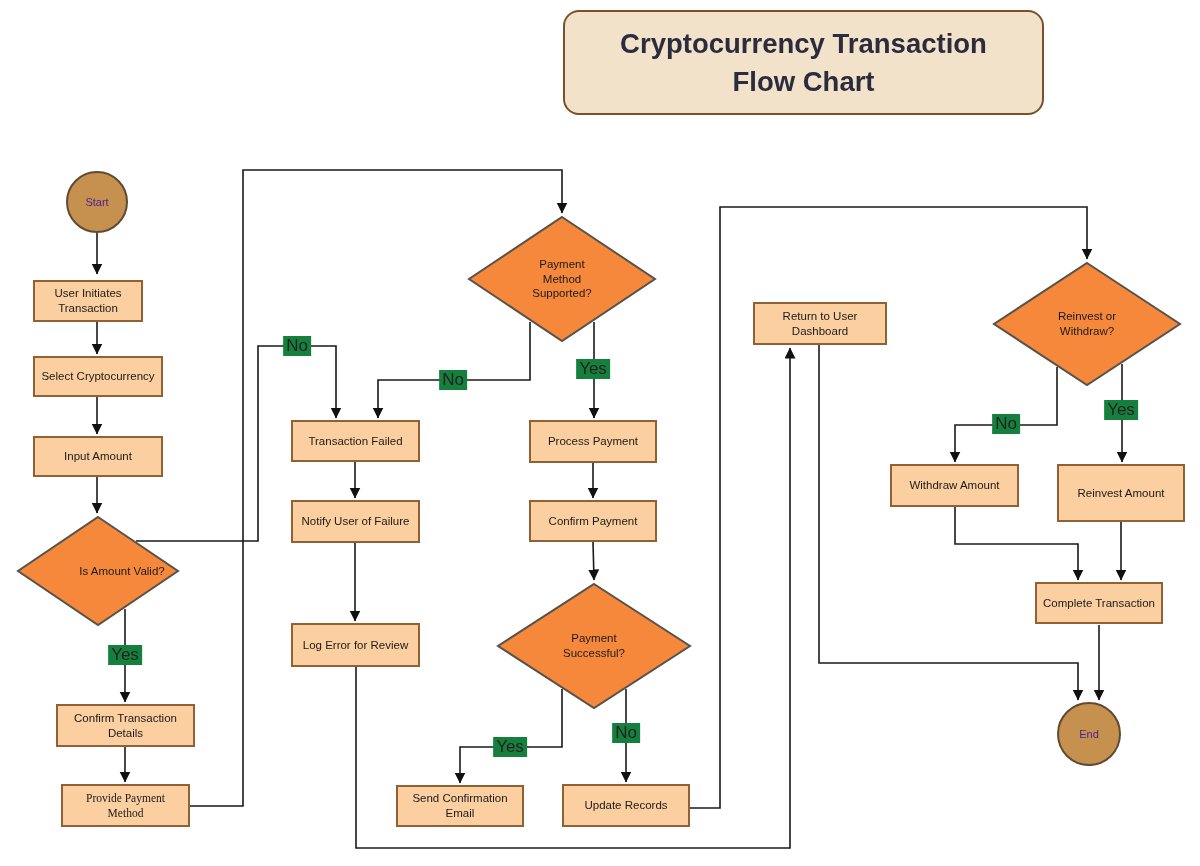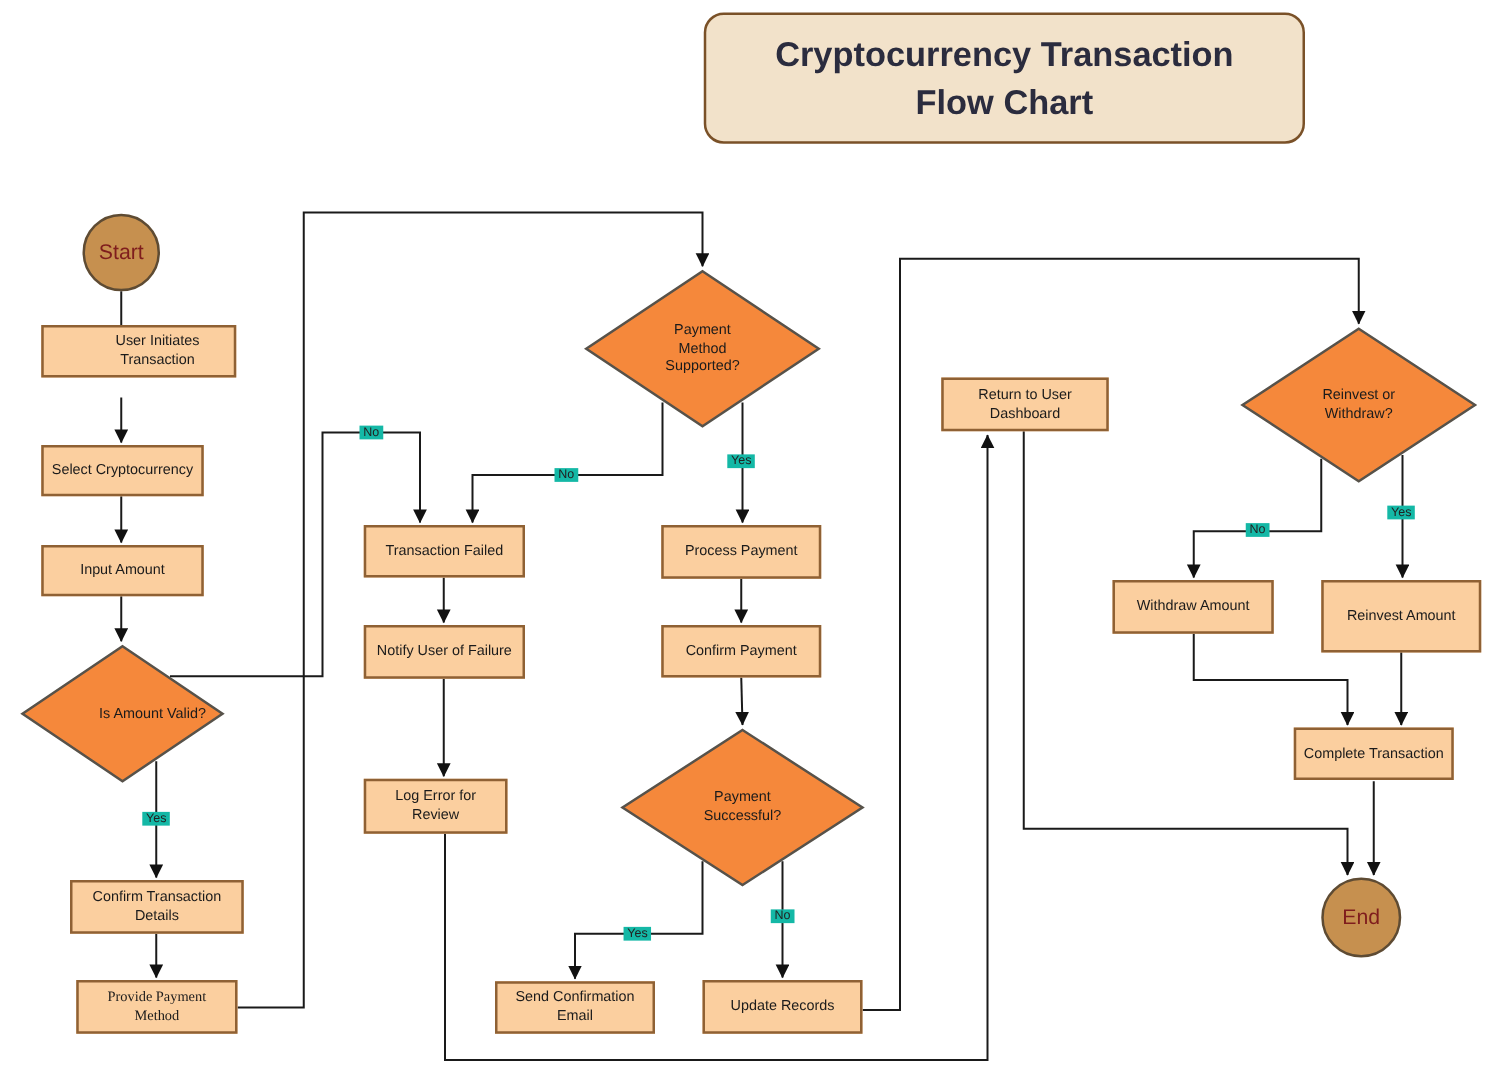--- a/index.html
+++ b/index.html
@@ -5,27 +5,27 @@
   html,body{margin:0;padding:0;background:#ffffff;}
   #canvas{
     position:relative;width:1200px;height:866px;background:#ffffff;
     font-family:"Liberation Sans",sans-serif;overflow:hidden;
   }
   #edges{position:absolute;left:0;top:0;width:1200px;height:866px;}
   .edge{fill:none;stroke:#1a1a1a;stroke-width:1.6;}
   .node{position:absolute;box-sizing:border-box;display:flex;align-items:center;justify-content:center;
     text-align:center;color:#1b1b1b;font-size:11.5px;line-height:1.3;}
   .rect{background:#fbcf9f;border:2px solid #8f6134;padding:2px 6px;}
-  .terminal{background:#c6904f;border:2.5px solid #5e4b33;border-radius:50%;color:#7f1d1d;font-size:17px;}
+  .terminal{background:#c6904f;border:2.5px solid #5e4b33;border-radius:50%;color:#4c1d95;font-size:11px;}
   .diamond{background:transparent;}
   .diamond svg{position:absolute;left:0;top:0;width:100%;height:100%;}
   .diamond polygon{fill:#f5883b;stroke:#57524a;stroke-width:2;}
   .dlabel{position:relative;z-index:2;max-width:110px;}
-  .edge-label{position:absolute;transform:translate(-50%,-50%);background:#14b8a6;
-    font-size:10px;color:#222222;padding:0 3px;white-space:nowrap;z-index:3;}
+  .edge-label{position:absolute;transform:translate(-50%,-50%);background:#15803d;
+    font-size:17px;color:#222222;padding:0 3px;white-space:nowrap;z-index:3;}
   #title-box{
     position:absolute;left:563px;top:10px;width:481px;height:105px;box-sizing:border-box;
     background:#f2e2ca;border:2.5px solid #7a5128;border-radius:16px;
     display:flex;align-items:center;justify-content:center;text-align:center;
     font-size:27.5px;font-weight:bold;color:#2b2c3e;line-height:1.35;padding:0 48px;
   }
 </style>
 </head>
 <body>
 
@@ -67,42 +67,42 @@
     <span>Cryptocurrency Transaction Flow Chart</span>
   </div>
 
   <div class="node terminal" style="left:66px;top:171px;width:62px;height:62px;">
     <span>Start</span>
   </div>
   <div class="node terminal" style="left:1057px;top:702px;width:64px;height:64px;">
     <span>End</span>
   </div>
 
-  <div class="node rect" style="left:33px;top:260px;width:156px;height:42px;padding-left:36px;">
+  <div class="node rect" style="left:33px;top:280px;width:110px;height:42px;">
     <span>User Initiates Transaction</span>
   </div>
   <div class="node rect" style="left:33px;top:356px;width:130px;height:41px;">
     <span>Select Cryptocurrency</span>
   </div>
   <div class="node rect" style="left:33px;top:436px;width:130px;height:41px;">
     <span>Input Amount</span>
   </div>
   <div class="node rect" style="left:56px;top:704px;width:139px;height:43px;">
     <span>Confirm Transaction Details</span>
   </div>
   <div class="node rect" style="left:61px;top:784px;width:129px;height:43px;font-family:Liberation Serif, serif;">
     <span>Provide Payment Method</span>
   </div>
   <div class="node rect" style="left:291px;top:420px;width:129px;height:42px;">
     <span>Transaction Failed</span>
   </div>
   <div class="node rect" style="left:291px;top:500px;width:129px;height:43px;">
     <span>Notify User of Failure</span>
   </div>
-  <div class="node rect" style="left:291px;top:623px;width:115px;height:44px;">
+  <div class="node rect" style="left:291px;top:623px;width:129px;height:44px;">
     <span>Log Error for Review</span>
   </div>
   <div class="node rect" style="left:529px;top:420px;width:128px;height:43px;">
     <span>Process Payment</span>
   </div>
   <div class="node rect" style="left:529px;top:500px;width:128px;height:42px;">
     <span>Confirm Payment</span>
   </div>
   <div class="node rect" style="left:396px;top:785px;width:128px;height:42px;">
     <span>Send Confirmation Email</span>

